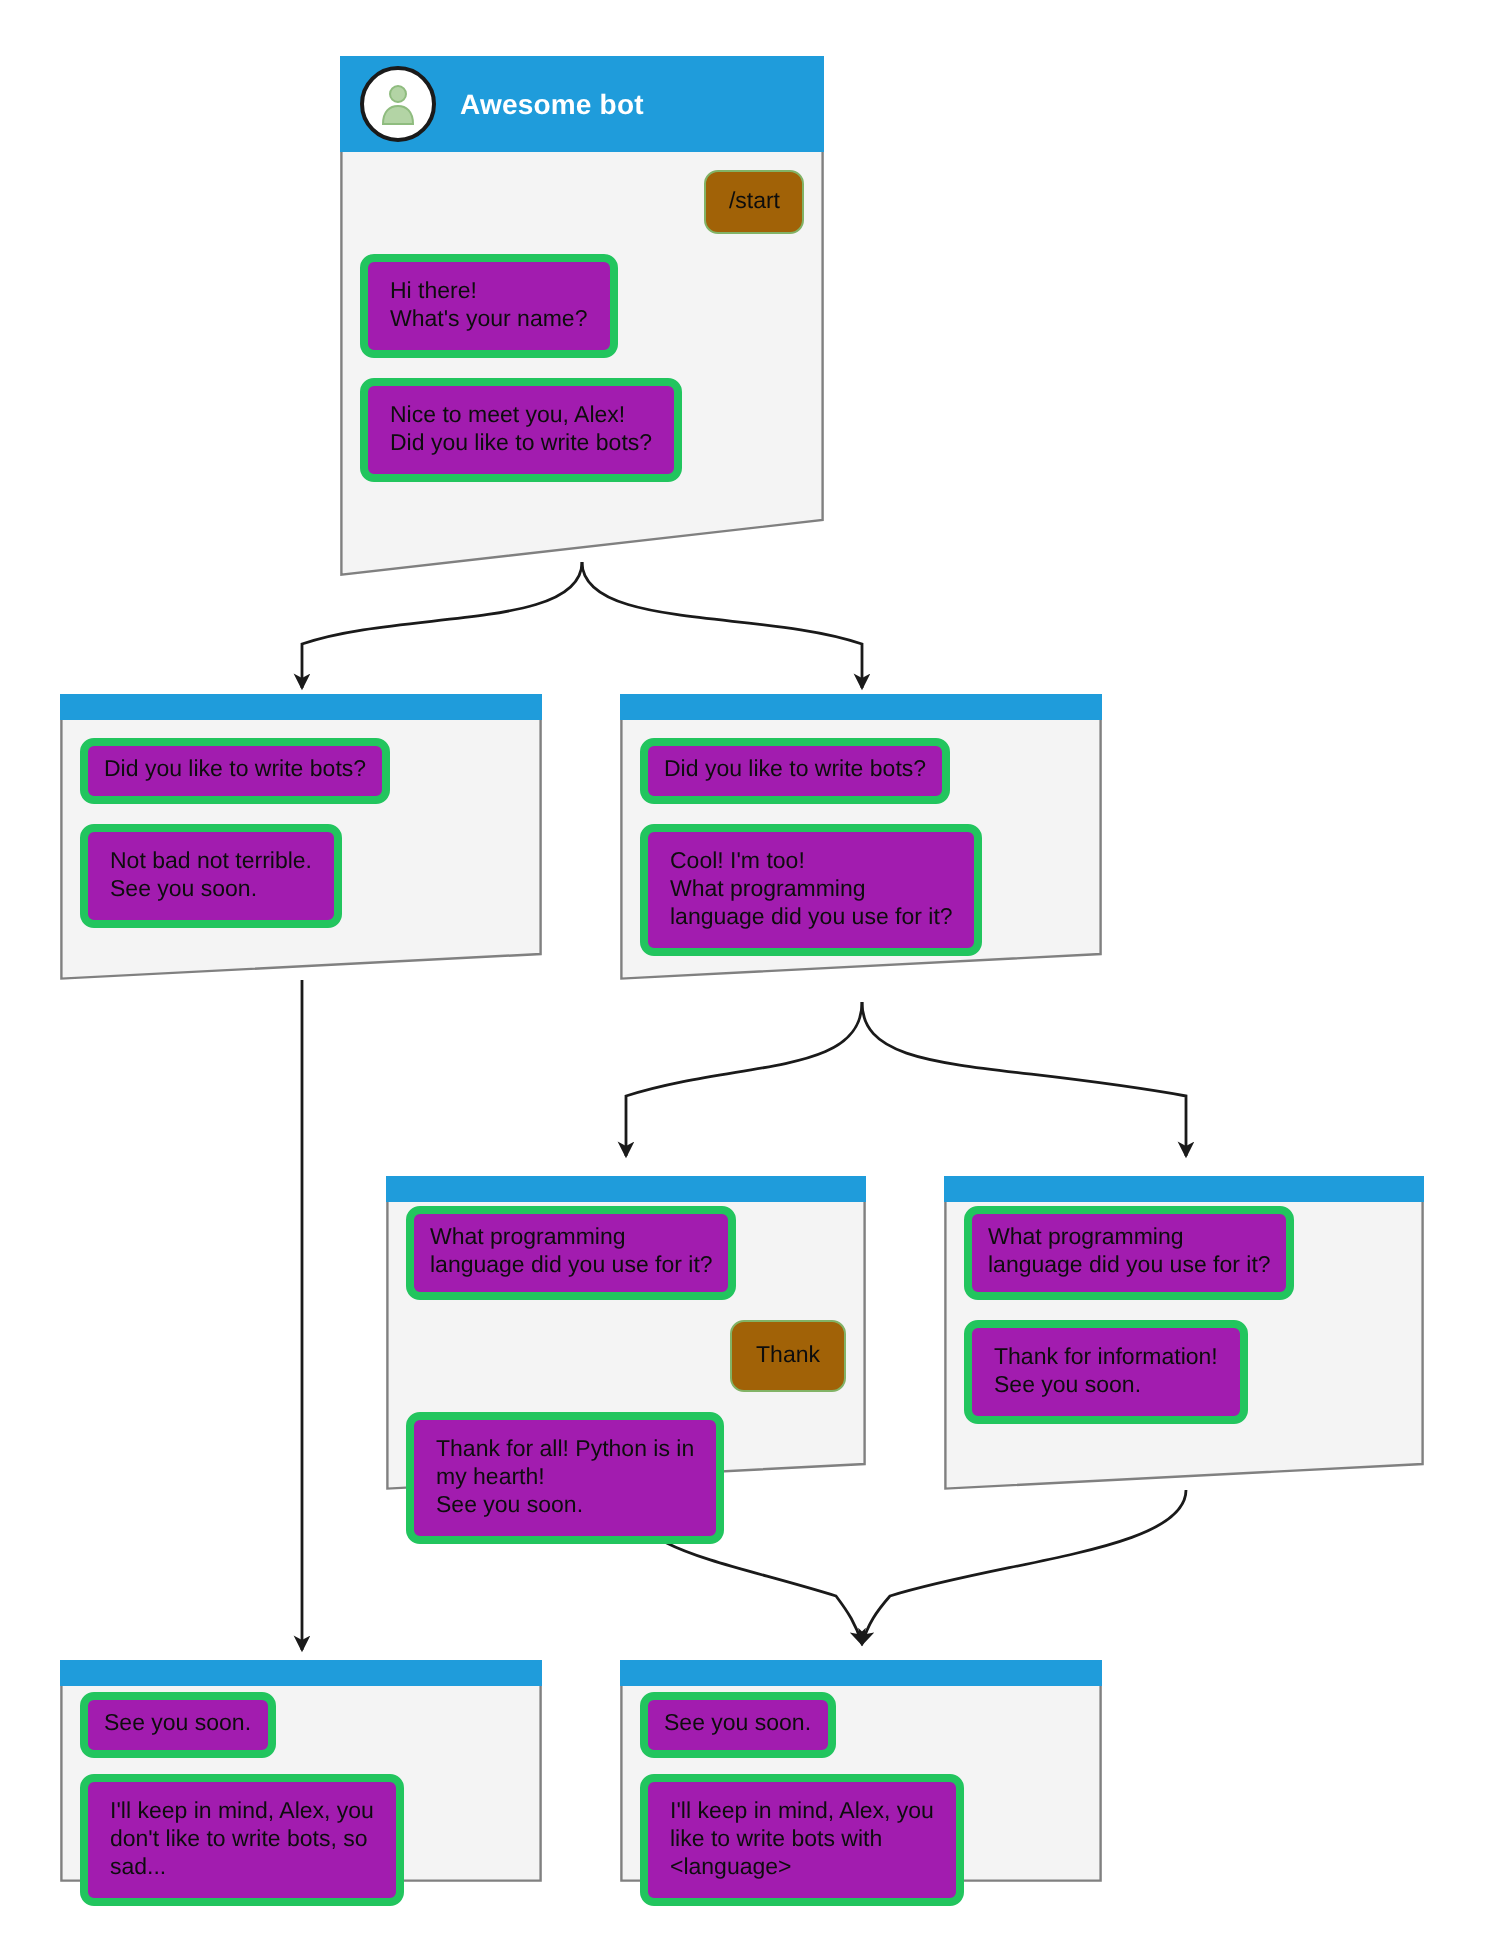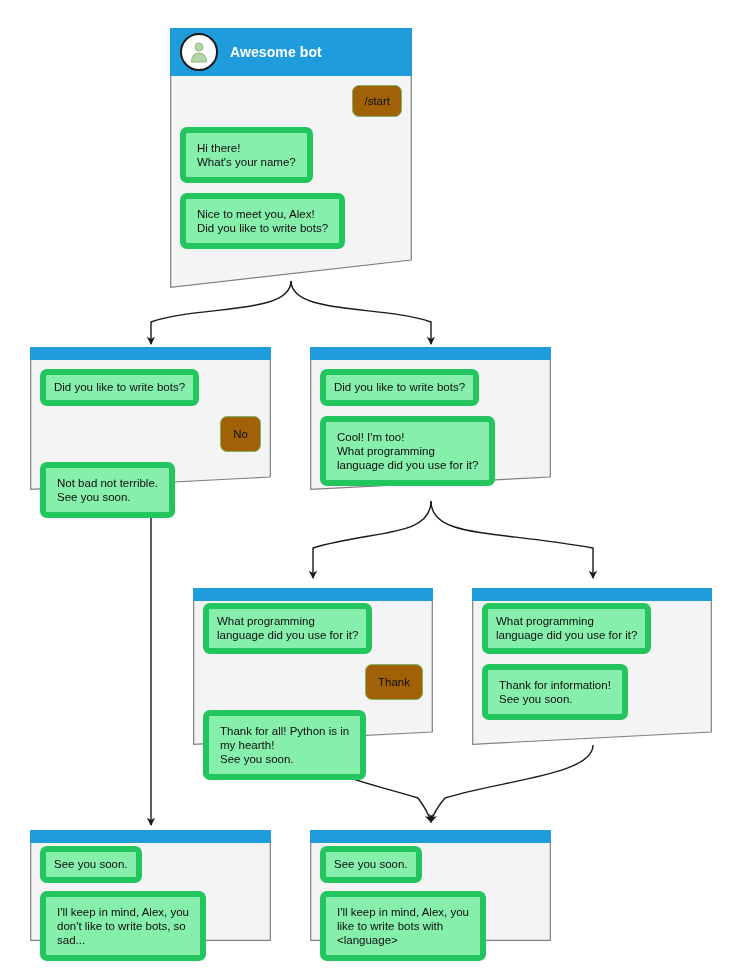--- a/index.html
+++ b/index.html
@@ -86,22 +86,22 @@
   .bubble {
     font-size: 11.5px;
     line-height: 14px;
     padding: 5px 8px 6px 8px;
     border-radius: 7px;
     white-space: pre-line;
     color: #0d0d0d;
     max-width: 210px;
   }
   .bubble.bot {
-    background: #86efac;
-    border: 6px solid #22c55e;
+    background: #a21caf;
+    border: 4px solid #22c55e;
   }
   .bubble.user {
     background: #a16207;
     border: 1px solid #82b366;
     text-align: right;
   }
   .bubble.pad-lg { padding: 10px 12px; }
   .bubble.pad-md { padding: 8px 11px; }
 </style>
 </head>
@@ -161,23 +161,20 @@
   <div class="card" style="left:30px; top:347px; width:241px; height:143px;">
     <svg class="card-shape" viewBox="0 0 241 143" preserveAspectRatio="none">
       <polygon points="0.7,0.7 240.3,0.7 240.3,130 0.7,142.3" fill="#f4f4f4" stroke="#808080" stroke-width="1.2"></polygon>
     </svg>
     <div class="card-inner">
       <div class="card-header thin"></div>
       <div class="card-body">
         <div class="msg-row in">
           <div class="bubble bot">Did you like to write bots?</div>
         </div>
-        <div class="msg-row out">
-          <div class="bubble user pad-lg">No</div>
-        </div>
         <div class="msg-row in">
           <div class="bubble bot pad-md">Not bad not terrible.
 See you soon.</div>
         </div>
       </div>
     </div>
   </div>
 
   <div class="card" style="left:310px; top:347px; width:241px; height:143px;">
     <svg class="card-shape" viewBox="0 0 241 143" preserveAspectRatio="none">

